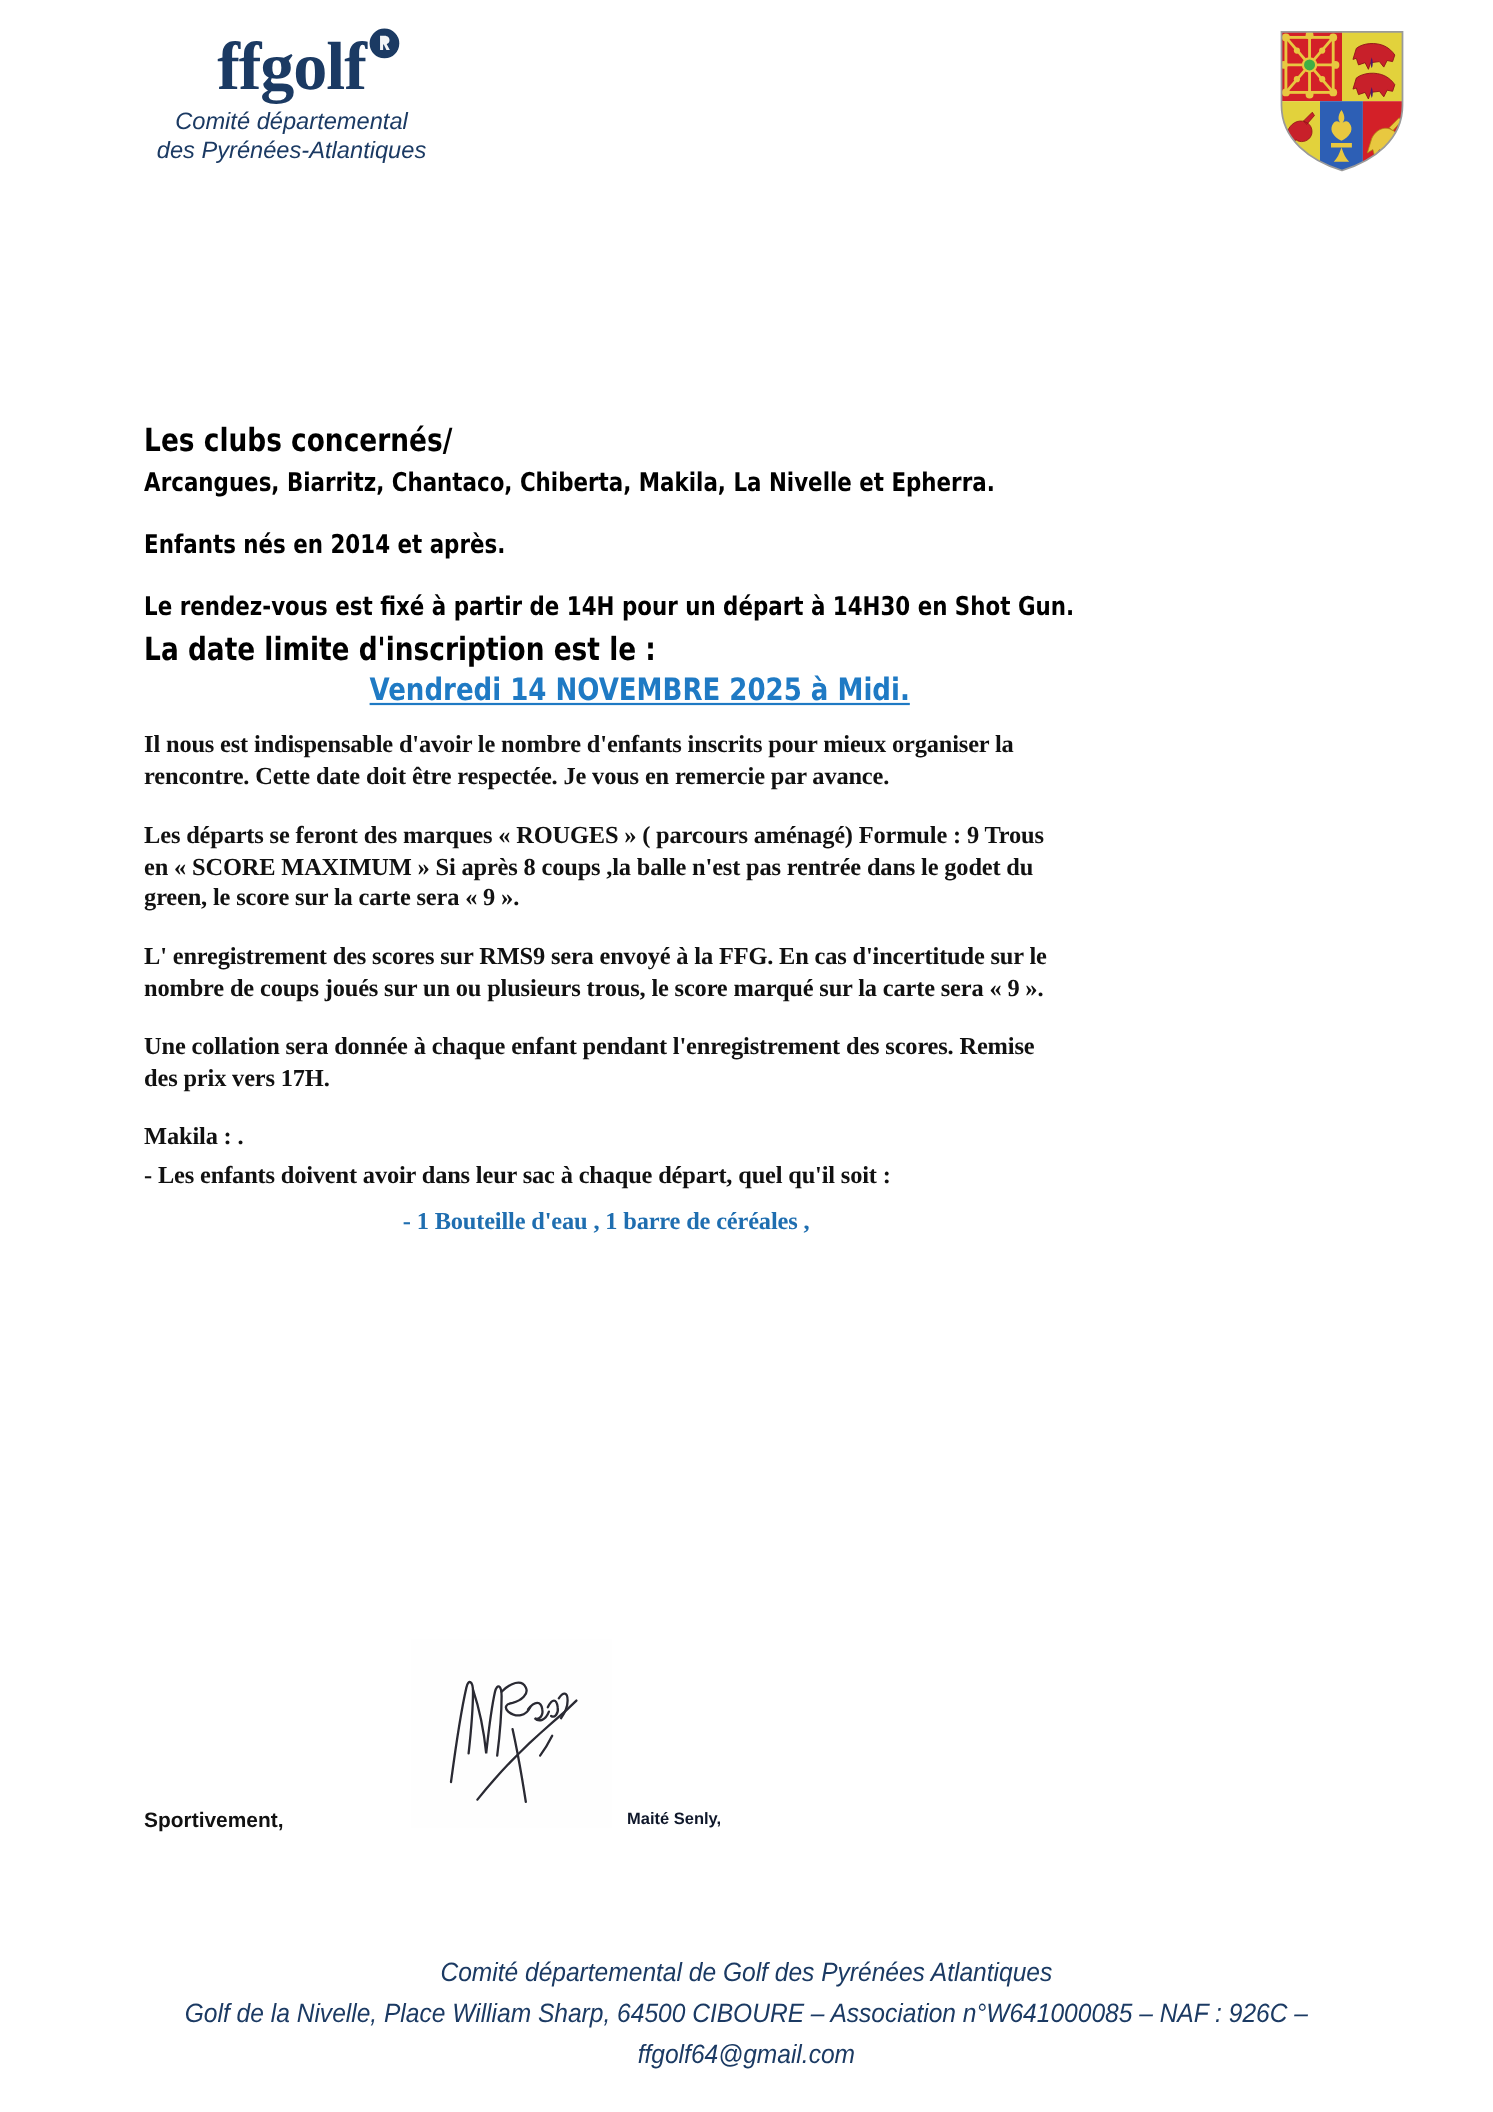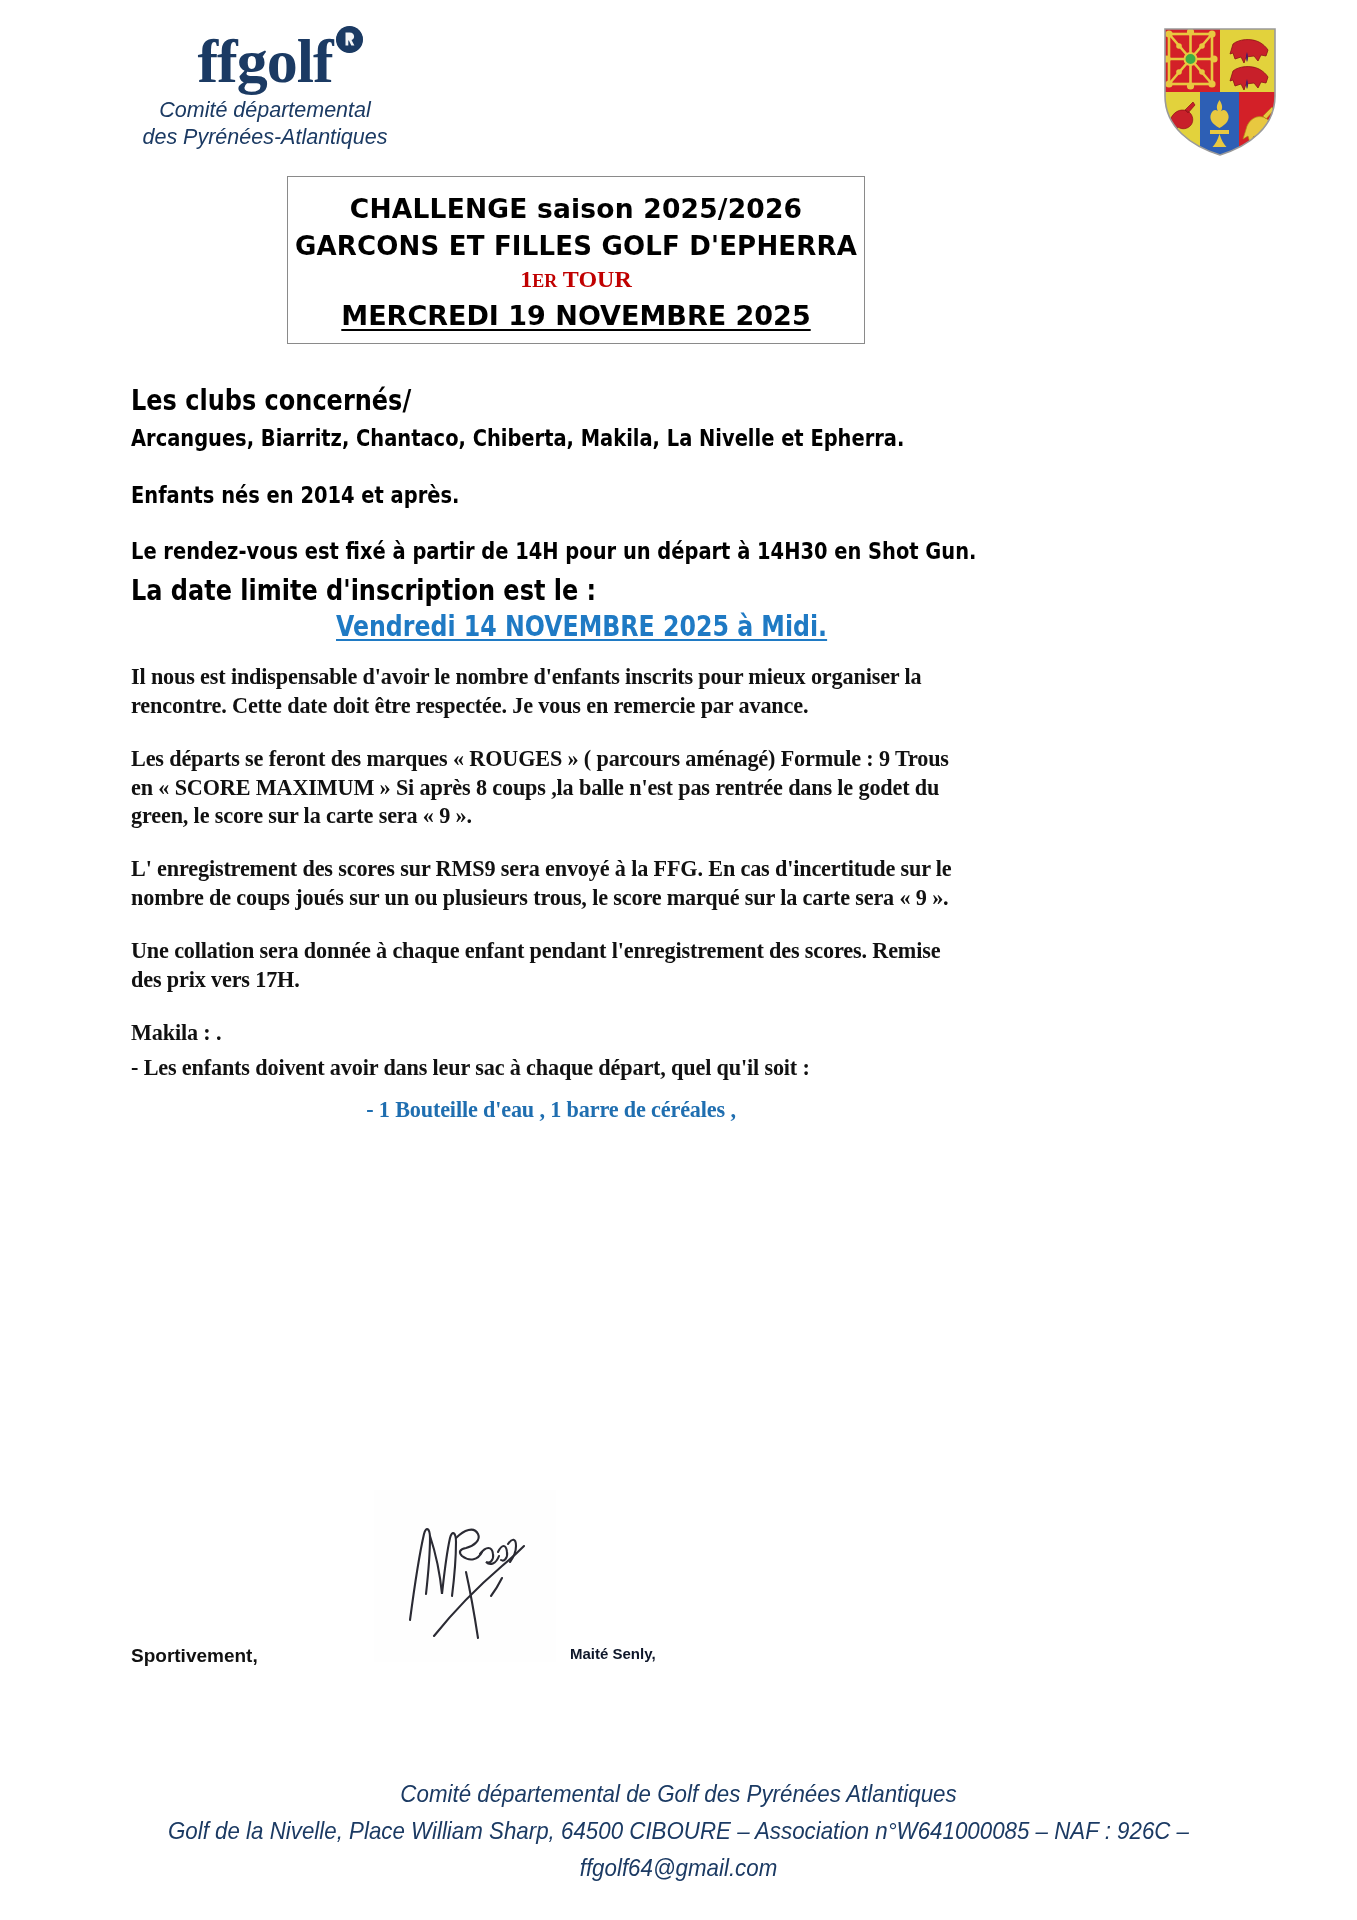--- a/index.html
+++ b/index.html
@@ -304,26 +304,20 @@
                    M58.5 108 c2 6 4 10 7 13 h-14 c3-3 5-7 7-13 z" fill="#e8c840"></path>
 
           <rect x="78" y="66" width="40" height="66" fill="#d32028"></rect>
           <path d="M86 100 c4-9 13-12 20-7 c5 4 6 11 2 15 c-4 5-11 6-15 2 l-4 7 l-2-7 l-5 3 z M102 90 l9-9 l2 3 l-8 9 z" fill="#e8c840" stroke="#b08a12" stroke-width="0.7"></path>
         </g>
         <path d="M4 3 H114 V70 C114 101 88 120 59 129 C30 120 4 101 4 70 Z" fill="none" stroke="#9a9a9a" stroke-width="1.6"></path>
       </svg>
     </div>
   </div>
 
-  <div class="title-box">
-    <div class="title-line">CHALLENGE    saison 2025/2026</div>
-    <div class="title-line title-line2">GARCONS ET FILLES GOLF D'EPHERRA</div>
-    <div class="title-tour"><span>1</span><span class="smallcap">ER</span><span> TOUR</span></div>
-    <div class="title-date">MERCREDI 19 NOVEMBRE 2025</div>
-  </div>
 
   <div class="comic c-clubs-title">Les clubs concernés/</div>
   <div class="comic c-clubs-list">Arcangues, Biarritz, Chantaco, Chiberta, Makila, La Nivelle et Epherra.</div>
   <div class="comic c-born">Enfants nés en 2014 et après.</div>
   <div class="comic c-rdv">Le rendez-vous est fixé à partir de 14H pour un départ à 14H30 en Shot Gun.</div>
   <div class="comic c-deadline">La date limite d'inscription est le :</div>
   <div class="c-date-blue">Vendredi 14 NOVEMBRE 2025 à Midi.</div>
 
   <div class="body-col">
     <p class="para">Il nous est indispensable d'avoir le nombre d'enfants inscrits pour mieux organiser la rencontre. Cette date doit être respectée. Je vous en remercie par avance.</p>

